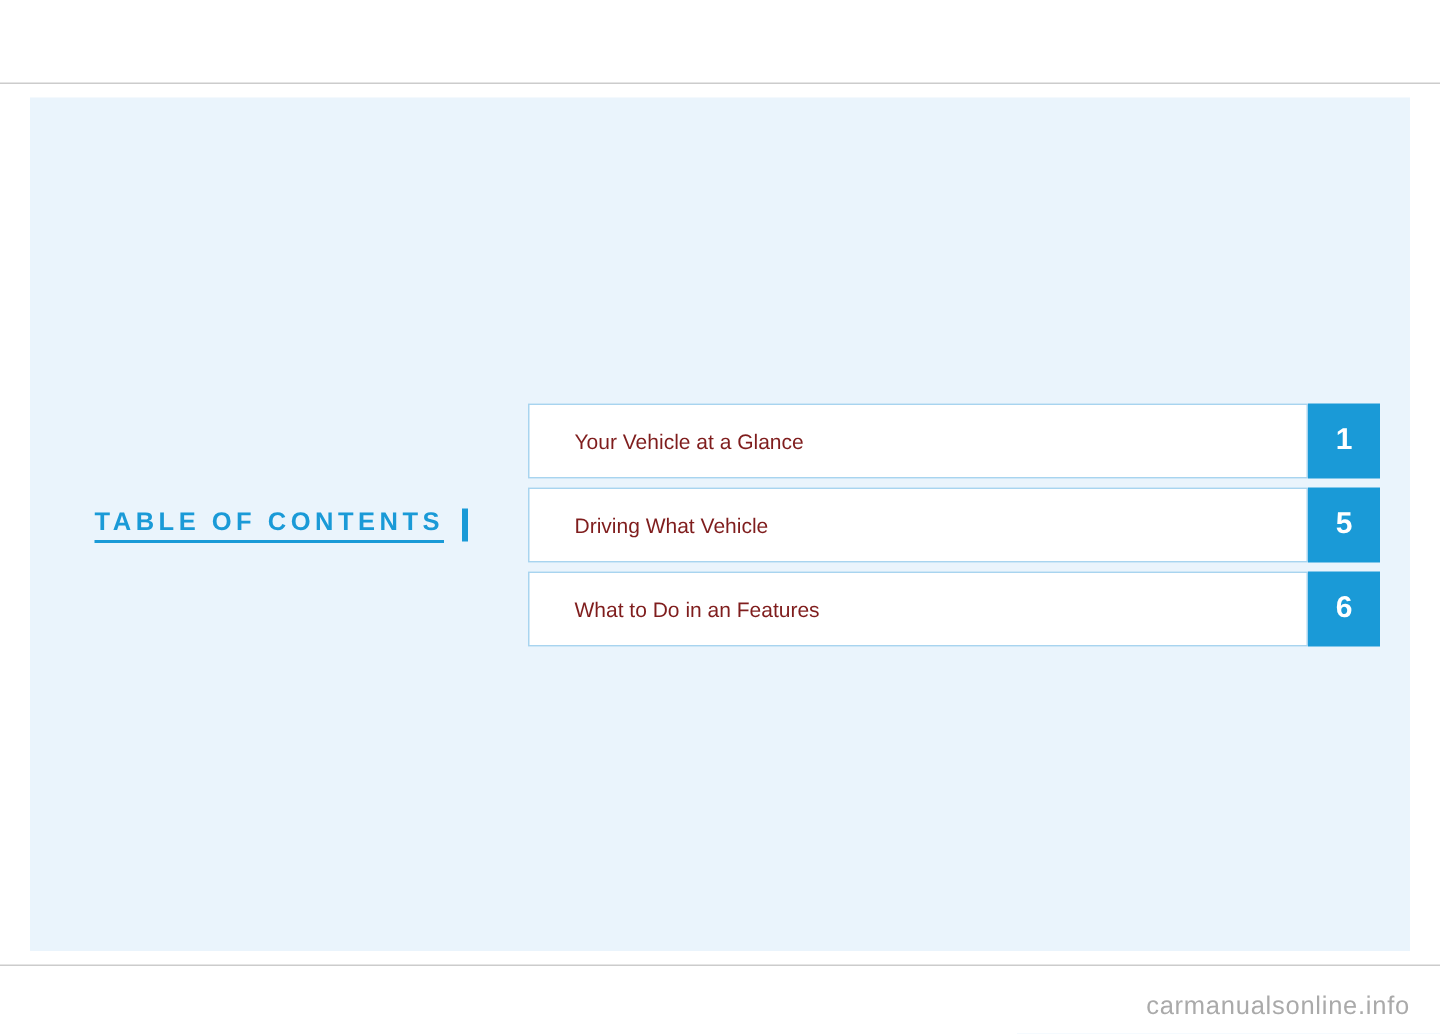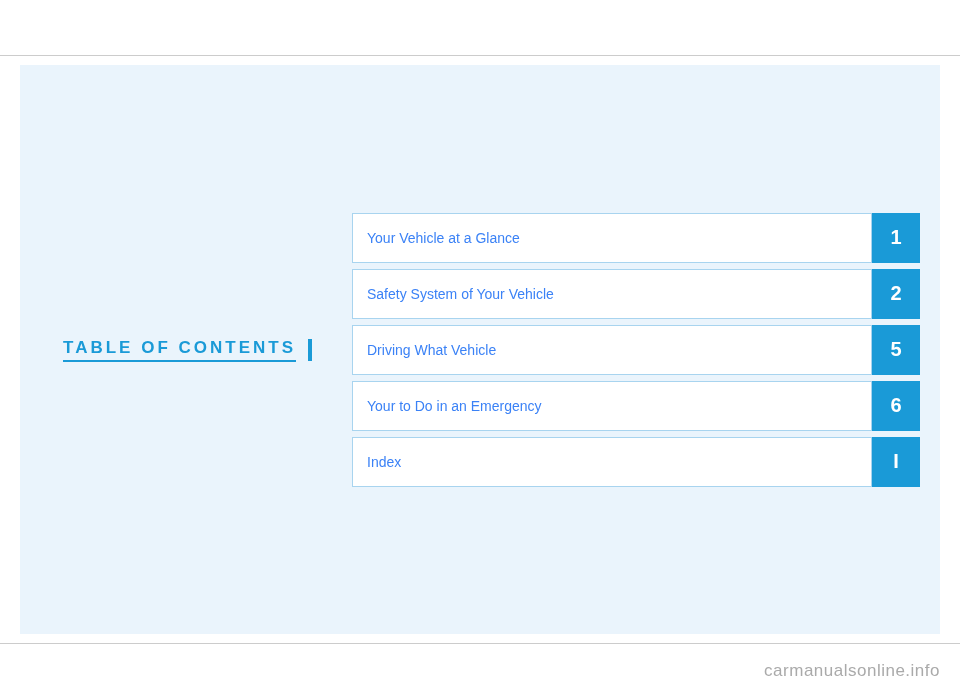--- a/index.html
+++ b/index.html
@@ -94,23 +94,23 @@
       align-items: stretch;
       height: 50px;
     }
 
     .toc-label {
       flex: 1;
       background: #ffffff;
       border: 1px solid #a8d4ef;
       display: flex;
       align-items: center;
-      padding-left: 14px;
+      padding-left: 30px;
       font-size: 14px;
-      color: #3b82f6;
+      color: #7f1d1d;
       font-family: 'Arial', sans-serif;
     }
 
     .toc-number {
       width: 48px;
       background: #1a9ad7;
       display: flex;
       align-items: center;
       justify-content: center;
       color: #ffffff;
@@ -145,34 +145,26 @@
       </span>
     </div>
   </div>
 
   <div class="right-panel" id="toc-list">
   <div class="toc-row">
         <div class="toc-label">Your Vehicle at a Glance</div>
         <div class="toc-number">1</div>
       </div>
       <div class="toc-row">
-        <div class="toc-label">Safety System of Your Vehicle</div>
-        <div class="toc-number">2</div>
-      </div>
-      <div class="toc-row">
         <div class="toc-label">Driving What Vehicle</div>
         <div class="toc-number">5</div>
       </div>
       <div class="toc-row">
-        <div class="toc-label">Your to Do in an Emergency</div>
+        <div class="toc-label">What to Do in an Features</div>
         <div class="toc-number">6</div>
-      </div>
-      <div class="toc-row">
-        <div class="toc-label">Index</div>
-        <div class="toc-number">I</div>
       </div>
     </div>
 
 </div>
 
 <div class="watermark">
   <span>carmanualsonline.info</span>
 </div>
 
 </body></html>

